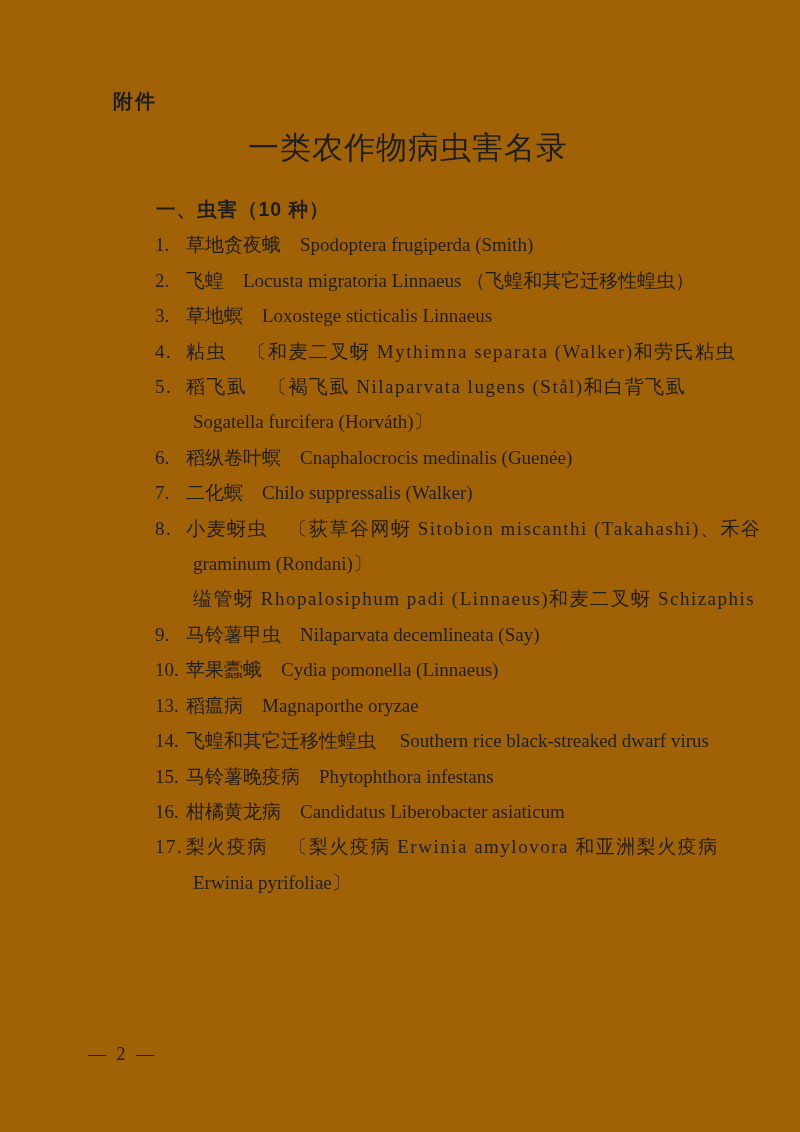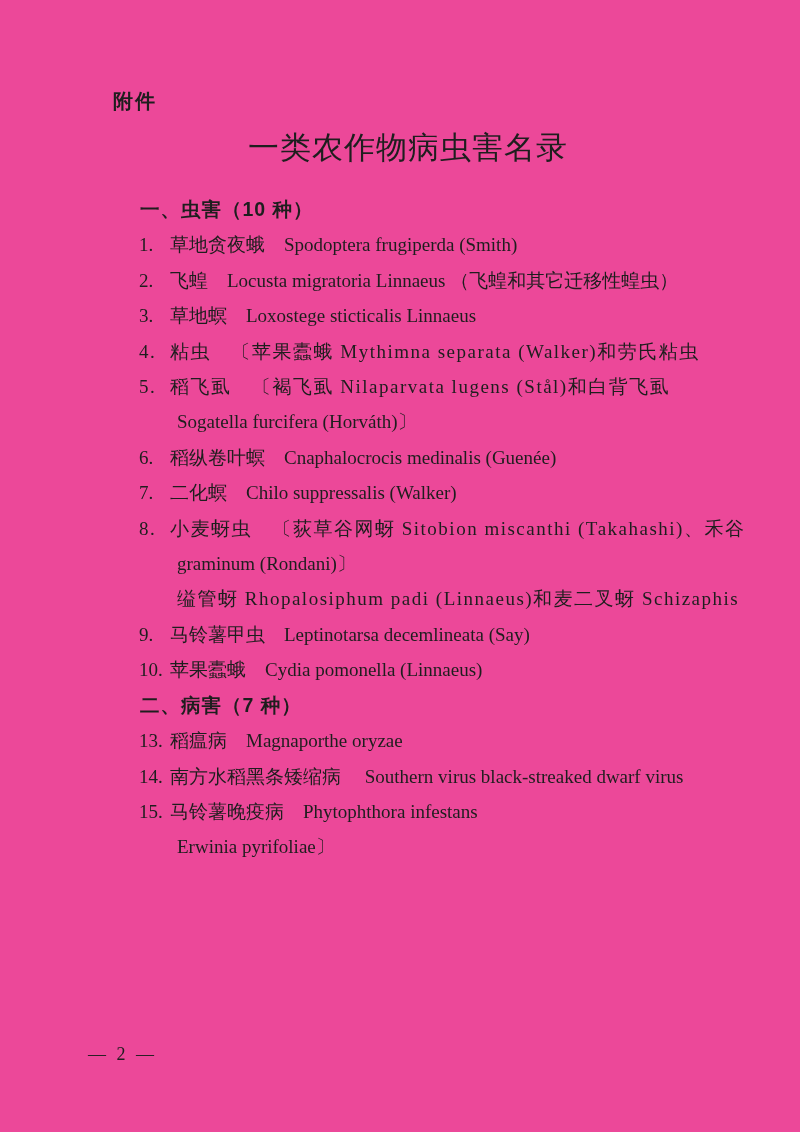--- a/index.html
+++ b/index.html
@@ -2,32 +2,32 @@
 <html><head>
 <meta charset="utf-8">
 <style>
   * { box-sizing: border-box; }
   html, body { margin: 0; padding: 0; }
   body {
     width: 800px; height: 1132px;
     background: #ffffff; color: #1e1e1e;
     font-family: "Liberation Serif", "DejaVu Serif", serif;
   }
-  .page { position: relative; width: 800px; height: 1132px; background: #ec4899; overflow: hidden; }
+  .page { position: relative; width: 800px; height: 1132px; background: #a16207; overflow: hidden; }
   .attachment {
     position: absolute; left: 113px; top: 88px;
     font-family: "Liberation Sans", "DejaVu Sans", sans-serif;
     font-weight: 700; font-size: 20px; letter-spacing: 2px;
   }
   .title {
     position: absolute; top: 127px; left: 8px; width: 100%; margin: 0;
     text-align: center; font-size: 31px; font-weight: 400; letter-spacing: 1px;
     font-family: "Liberation Serif", "DejaVu Serif", serif;
   }
-  .content { position: absolute; top: 192px; left: 0; width: 800px; }
+  .content { position: absolute; top: 192px; left: 0; width: 800px; padding-left: 16px; }
   .heading {
     padding-left: 140px;
     font-family: "Liberation Sans", "DejaVu Sans", sans-serif;
     font-weight: 700; font-size: 19.5px; line-height: 35.4px; letter-spacing: 1px;
   }
   .line {
     position: relative; padding-left: 170px;
     font-size: 19px; line-height: 35.4px; white-space: nowrap;
   }
   .line.cont { padding-left: 177px; }
@@ -48,54 +48,57 @@
         <div class="item">
           <div class="line"><span class="num">1.</span><span class="seg">草地贪夜蛾　</span><span class="seg italic">Spodoptera frugiperda</span><span class="seg"> (Smith)</span></div>
         </div>
         <div class="item">
           <div class="line"><span class="num">2.</span><span class="seg">飞蝗　</span><span class="seg italic">Locusta migratoria</span><span class="seg"> Linnaeus （飞蝗和其它迁移性蝗虫）</span></div>
         </div>
         <div class="item">
           <div class="line"><span class="num">3.</span><span class="seg">草地螟　</span><span class="seg italic">Loxostege sticticalis</span><span class="seg"> Linnaeus</span></div>
         </div>
         <div class="item">
-          <div class="line stretch"><span class="num">4.</span><span class="seg">粘虫　〔苹果蠹蛾 </span><span class="seg italic">Mythimna separata</span><span class="seg"> (Walker)和劳氏粘虫</span></div>
+          <div class="line stretch"><span class="num">4.</span><span class="seg">粘虫　〔和麦二叉蚜 </span><span class="seg italic">Mythimna separata</span><span class="seg"> (Walker)和劳氏粘虫</span></div>
         </div>
         <div class="item">
           <div class="line stretch"><span class="num">5.</span><span class="seg">稻飞虱　〔褐飞虱 </span><span class="seg italic">Nilaparvata lugens</span><span class="seg"> (Stål)和白背飞虱</span></div>
           <div class="line cont"><span class="seg italic">Sogatella furcifera</span><span class="seg"> (Horváth)〕</span></div>
         </div>
         <div class="item">
           <div class="line"><span class="num">6.</span><span class="seg">稻纵卷叶螟　</span><span class="seg italic">Cnaphalocrocis medinalis</span><span class="seg"> (Guenée)</span></div>
         </div>
         <div class="item">
           <div class="line"><span class="num">7.</span><span class="seg">二化螟　</span><span class="seg italic">Chilo suppressalis</span><span class="seg"> (Walker)</span></div>
         </div>
         <div class="item">
           <div class="line stretch"><span class="num">8.</span><span class="seg">小麦蚜虫　〔荻草谷网蚜 </span><span class="seg italic">Sitobion miscanthi</span><span class="seg"> (Takahashi)、禾谷</span></div>
           <div class="line cont"><span class="seg italic">graminum</span><span class="seg"> (Rondani)〕</span></div>
           <div class="line cont stretch"><span class="seg">缢管蚜 </span><span class="seg italic">Rhopalosiphum padi</span><span class="seg"> (Linnaeus)和麦二叉蚜 </span><span class="seg italic">Schizaphis</span></div>
         </div>
         <div class="item">
-          <div class="line"><span class="num">9.</span><span class="seg">马铃薯甲虫　</span><span class="seg italic">Leptinotarsa decemlineata</span><span class="seg"> (Say)</span></div>
+          <div class="line"><span class="num">9.</span><span class="seg">马铃薯甲虫　</span><span class="seg italic">Nilaparvata decemlineata</span><span class="seg"> (Say)</span></div>
         </div>
         <div class="item">
           <div class="line"><span class="num">10.</span><span class="seg">苹果蠹蛾　</span><span class="seg italic">Cydia pomonella</span><span class="seg"> (Linnaeus)</span></div>
         </div>
       </div>
       <div class="section">
-        <div class="heading">二、病害（7 种）</div>
         <div class="item">
           <div class="line"><span class="num">13.</span><span class="seg">稻瘟病　</span><span class="seg italic">Magnaporthe oryzae</span></div>
         </div>
         <div class="item">
-          <div class="line"><span class="num">14.</span><span class="seg">南方水稻黑条矮缩病　 Southern virus black-streaked dwarf virus</span></div>
+          <div class="line"><span class="num">14.</span><span class="seg">飞蝗和其它迁移性蝗虫　 Southern rice black-streaked dwarf virus</span></div>
         </div>
         <div class="item">
           <div class="line"><span class="num">15.</span><span class="seg">马铃薯晚疫病　</span><span class="seg italic">Phytophthora infestans</span></div>
         </div>
         <div class="item">
+          <div class="line"><span class="num">16.</span><span class="seg">柑橘黄龙病　</span><span class="seg italic">Candidatus</span><span class="seg"> Liberobacter asiaticum</span></div>
+        </div>
+        <div class="item">
+          <div class="line stretch"><span class="num">17.</span><span class="seg">梨火疫病　〔梨火疫病 </span><span class="seg italic">Erwinia amylovora</span><span class="seg"> 和亚洲梨火疫病</span></div>
           <div class="line cont"><span class="seg italic">Erwinia pyrifoliae</span><span class="seg">〕</span></div>
         </div>
       </div>
     </div>
   <div class="footer">— 2 —</div>
 </div>
 
 </body></html>

